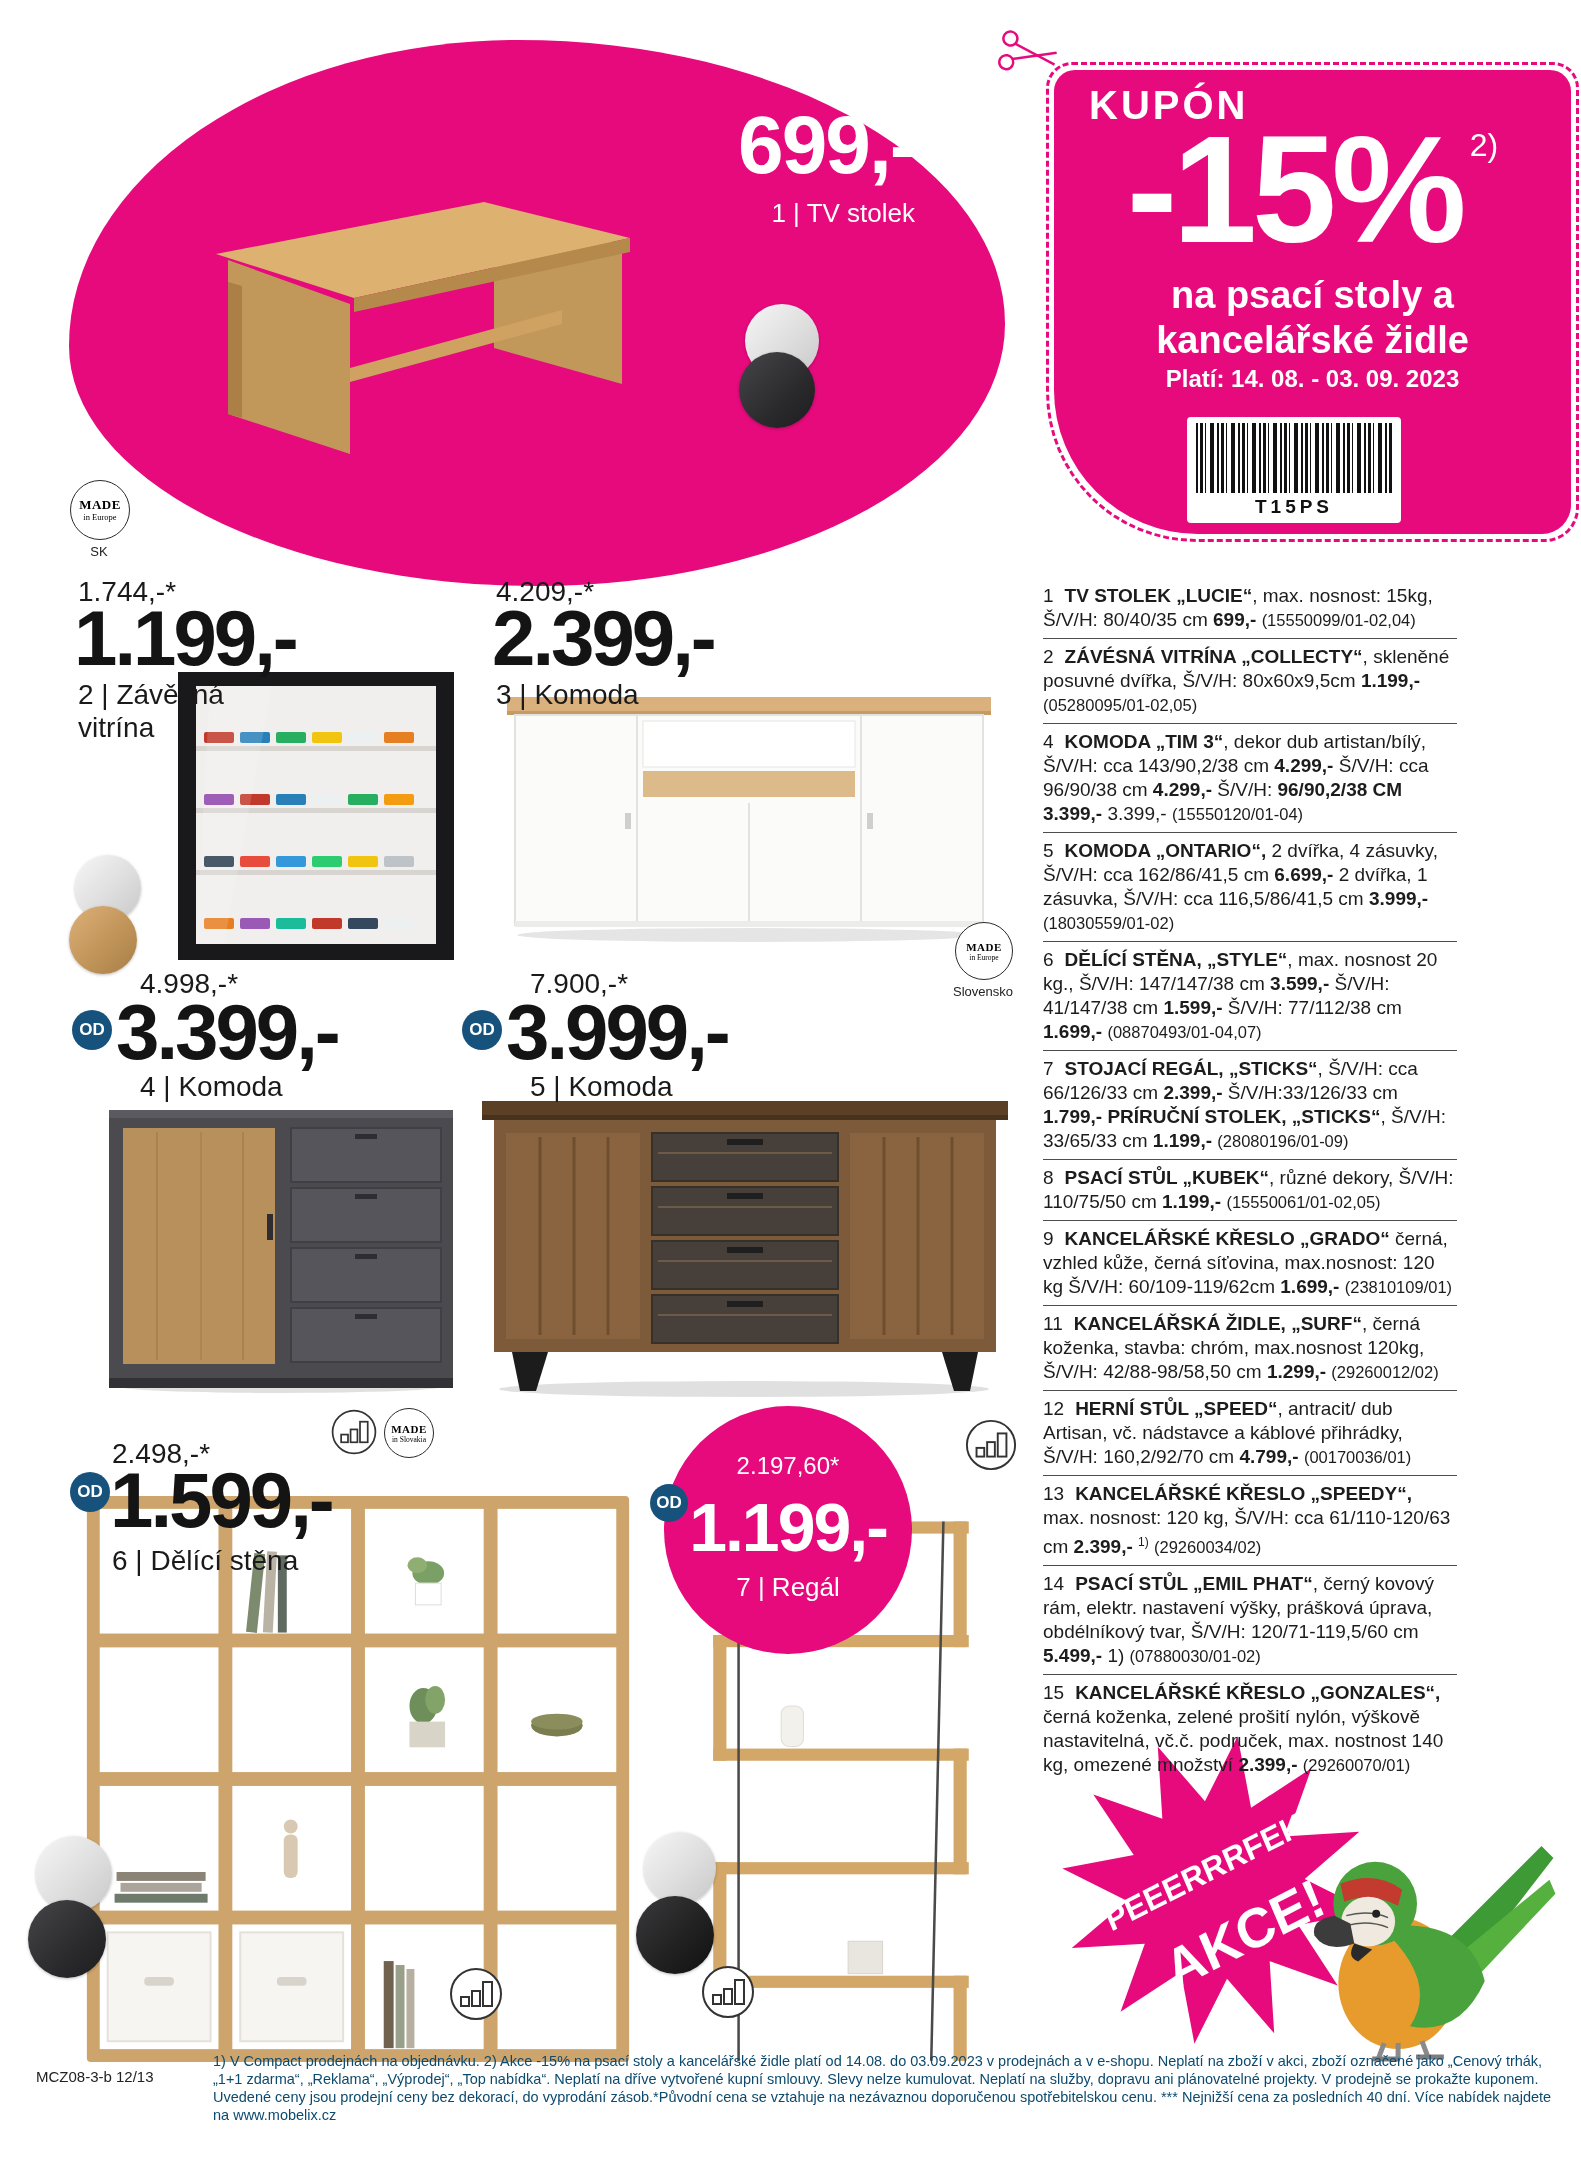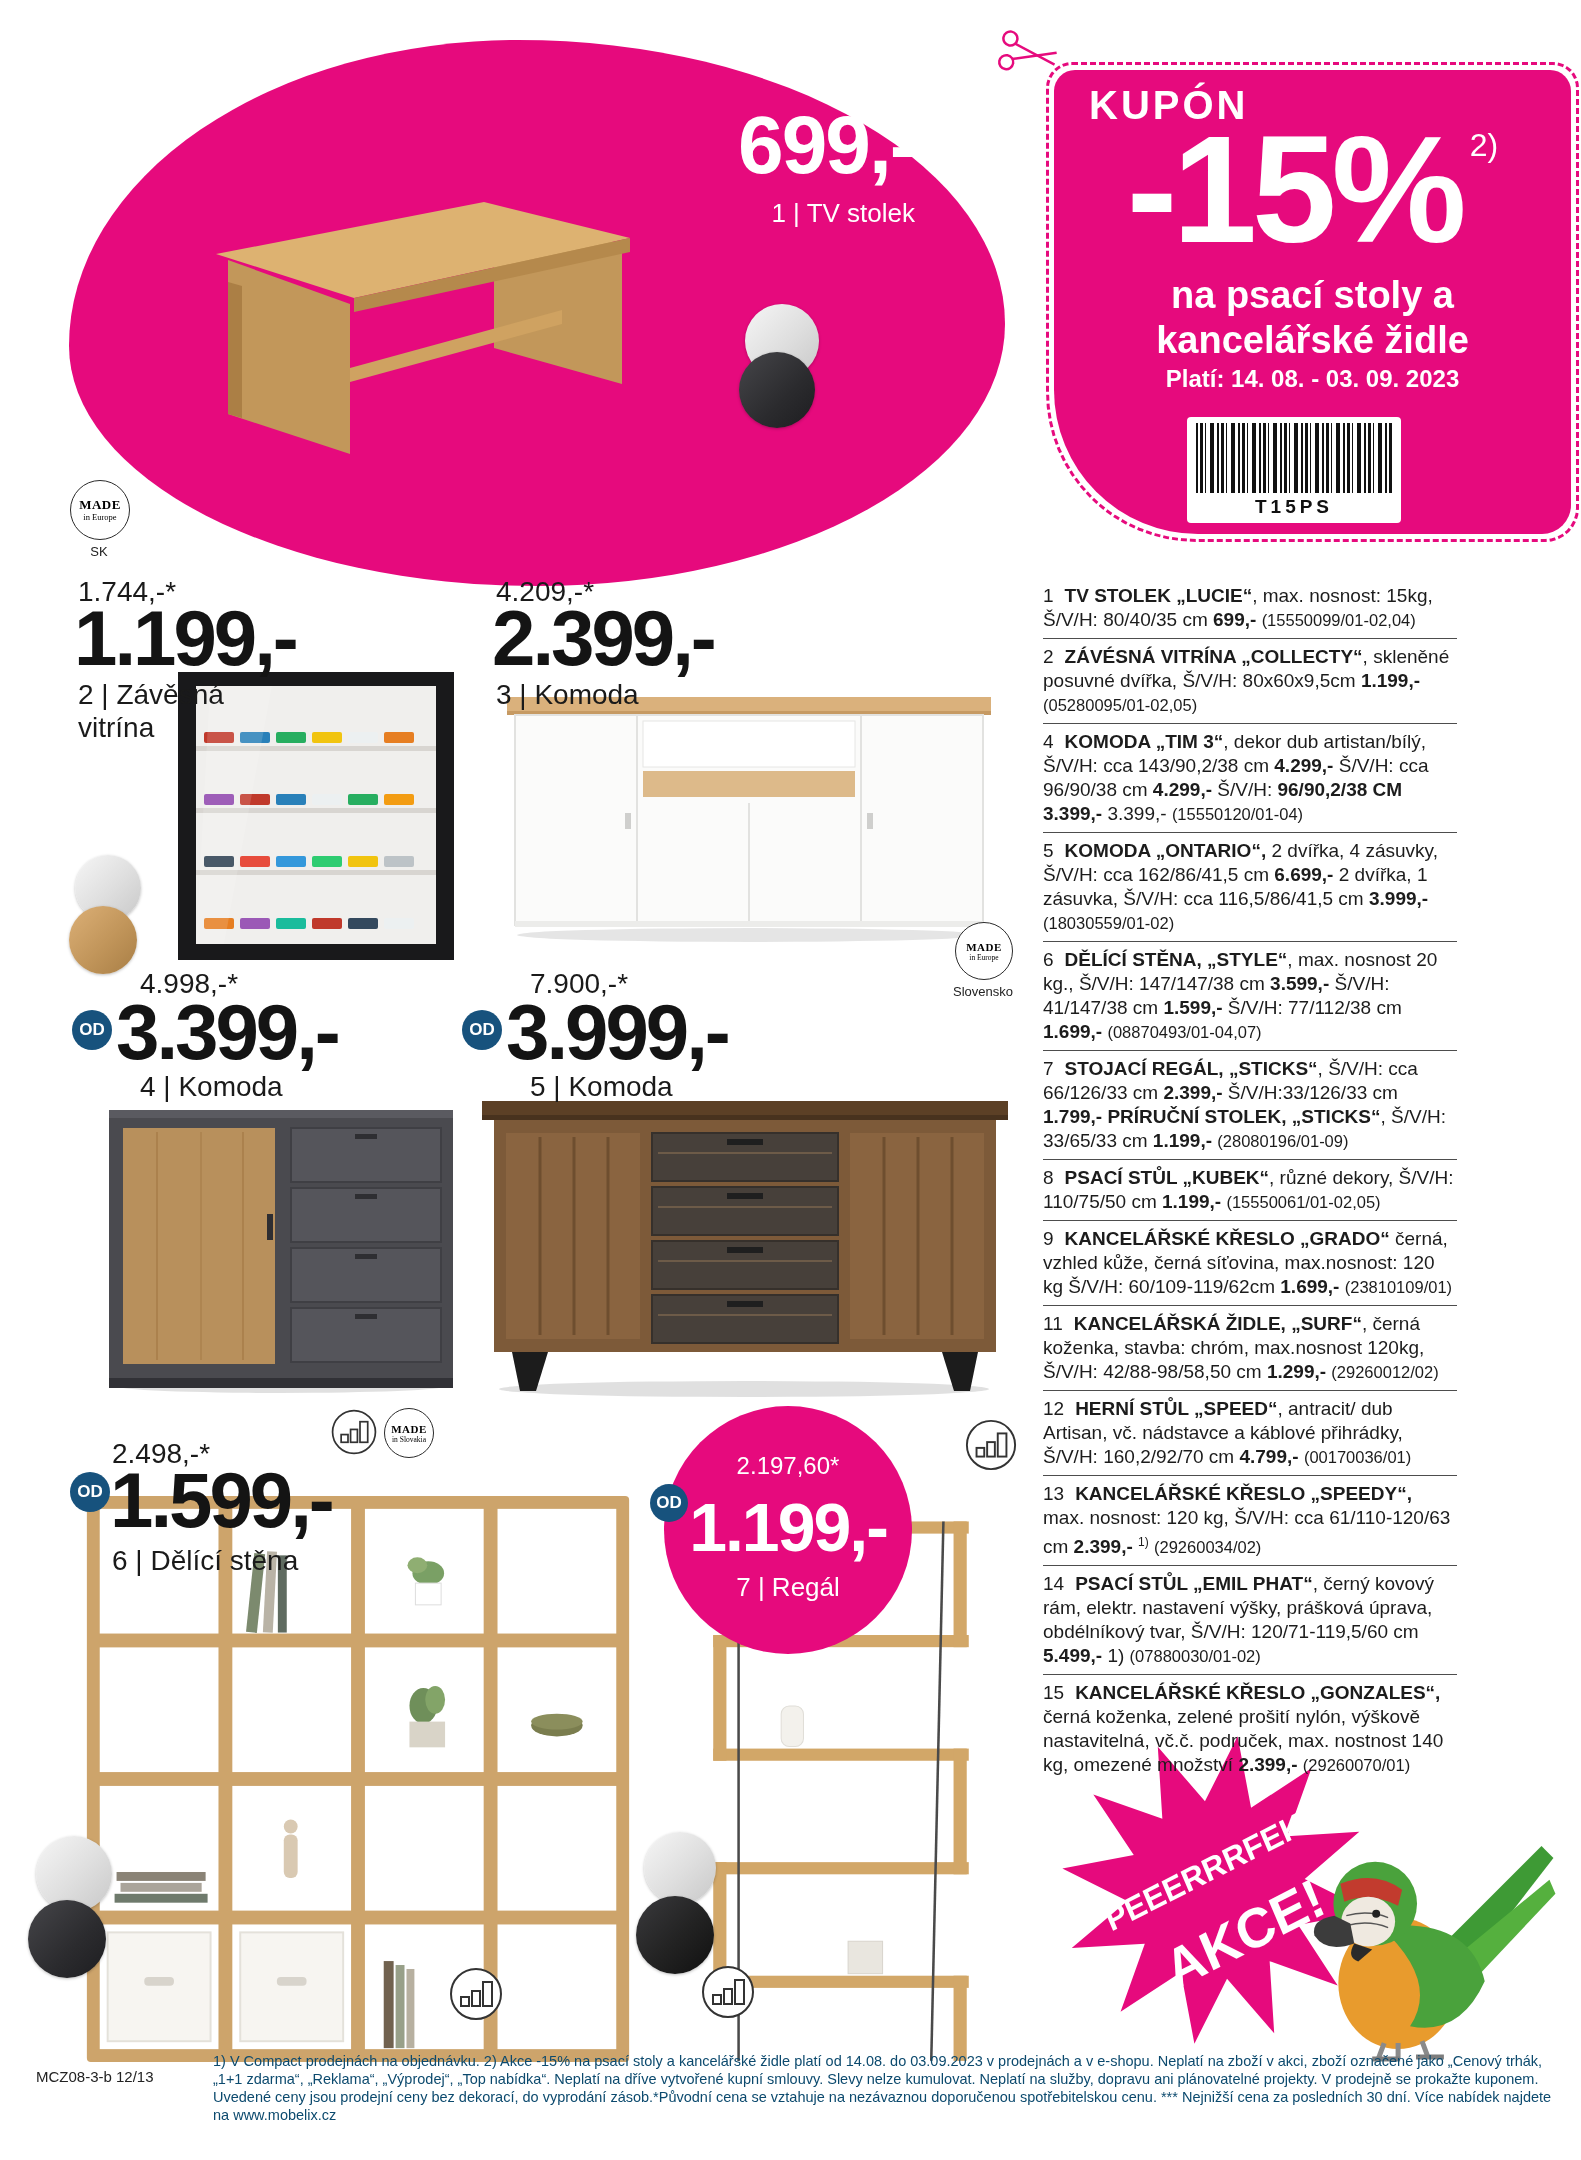--- a/index.html
+++ b/index.html
@@ -467,17 +467,17 @@
     <path d="M54,84 Q30,88 34,104 Q46,122 74,112 L70,92 Z" fill="#3c3c3c"></path>
     <path d="M74,112 Q66,126 78,130 L92,118 Z" fill="#2a2a2a"></path>
     <path d="M104,212 l-6,16 M118,212 l0,16 M142,210 l6,16" stroke="#8a8a8a" stroke-width="5" fill="none"></path>
     <path d="M92,228 h28 M136,226 h28" stroke="#7d7d7d" stroke-width="5" fill="none"></path>
   </svg>
 
   <div class="mcz">MCZ08-3-b 12/13</div>
   <div class="fineprint">
     <div>1) V Compact prodejnách na objednávku. 2) Akce -15% na psací stoly a kancelářské židle platí od 14.08. do 03.09.2023 v prodejnách a v e-shopu. Neplatí na zboží v akci, zboží označené jako „Cenový trhák,</div>
     <div>„1+1 zdarma“, „Reklama“, „Výprodej“, „Top nabídka“. Neplatí na dříve vytvořené kupní smlouvy. Slevy nelze kumulovat. Neplatí na služby, dopravu ani plánovatelné projekty. V prodejně se prokažte kuponem.</div>
-    <div>Uvedené ceny jsou prodejní ceny bez dekorací, do vyprodání zásob.*Původní cena se vztahuje na nezávaznou doporučenou spotřebitelskou cenu. *** Nejnižší cena za posledních 30 dní. Více nabídek najdete</div>
+    <div>Uvedené ceny jsou prodejní ceny bez dekorací, do vyprodání zásob.*Původní cena se vztahuje na nezávaznou doporučenou spotřebitelskou cenu. *** Nejnižší cena za posledních 40 dní. Více nabídek najdete</div>
     <div>na www.mobelix.cz</div>
   </div>
 
 </div>
 
 </body></html>

